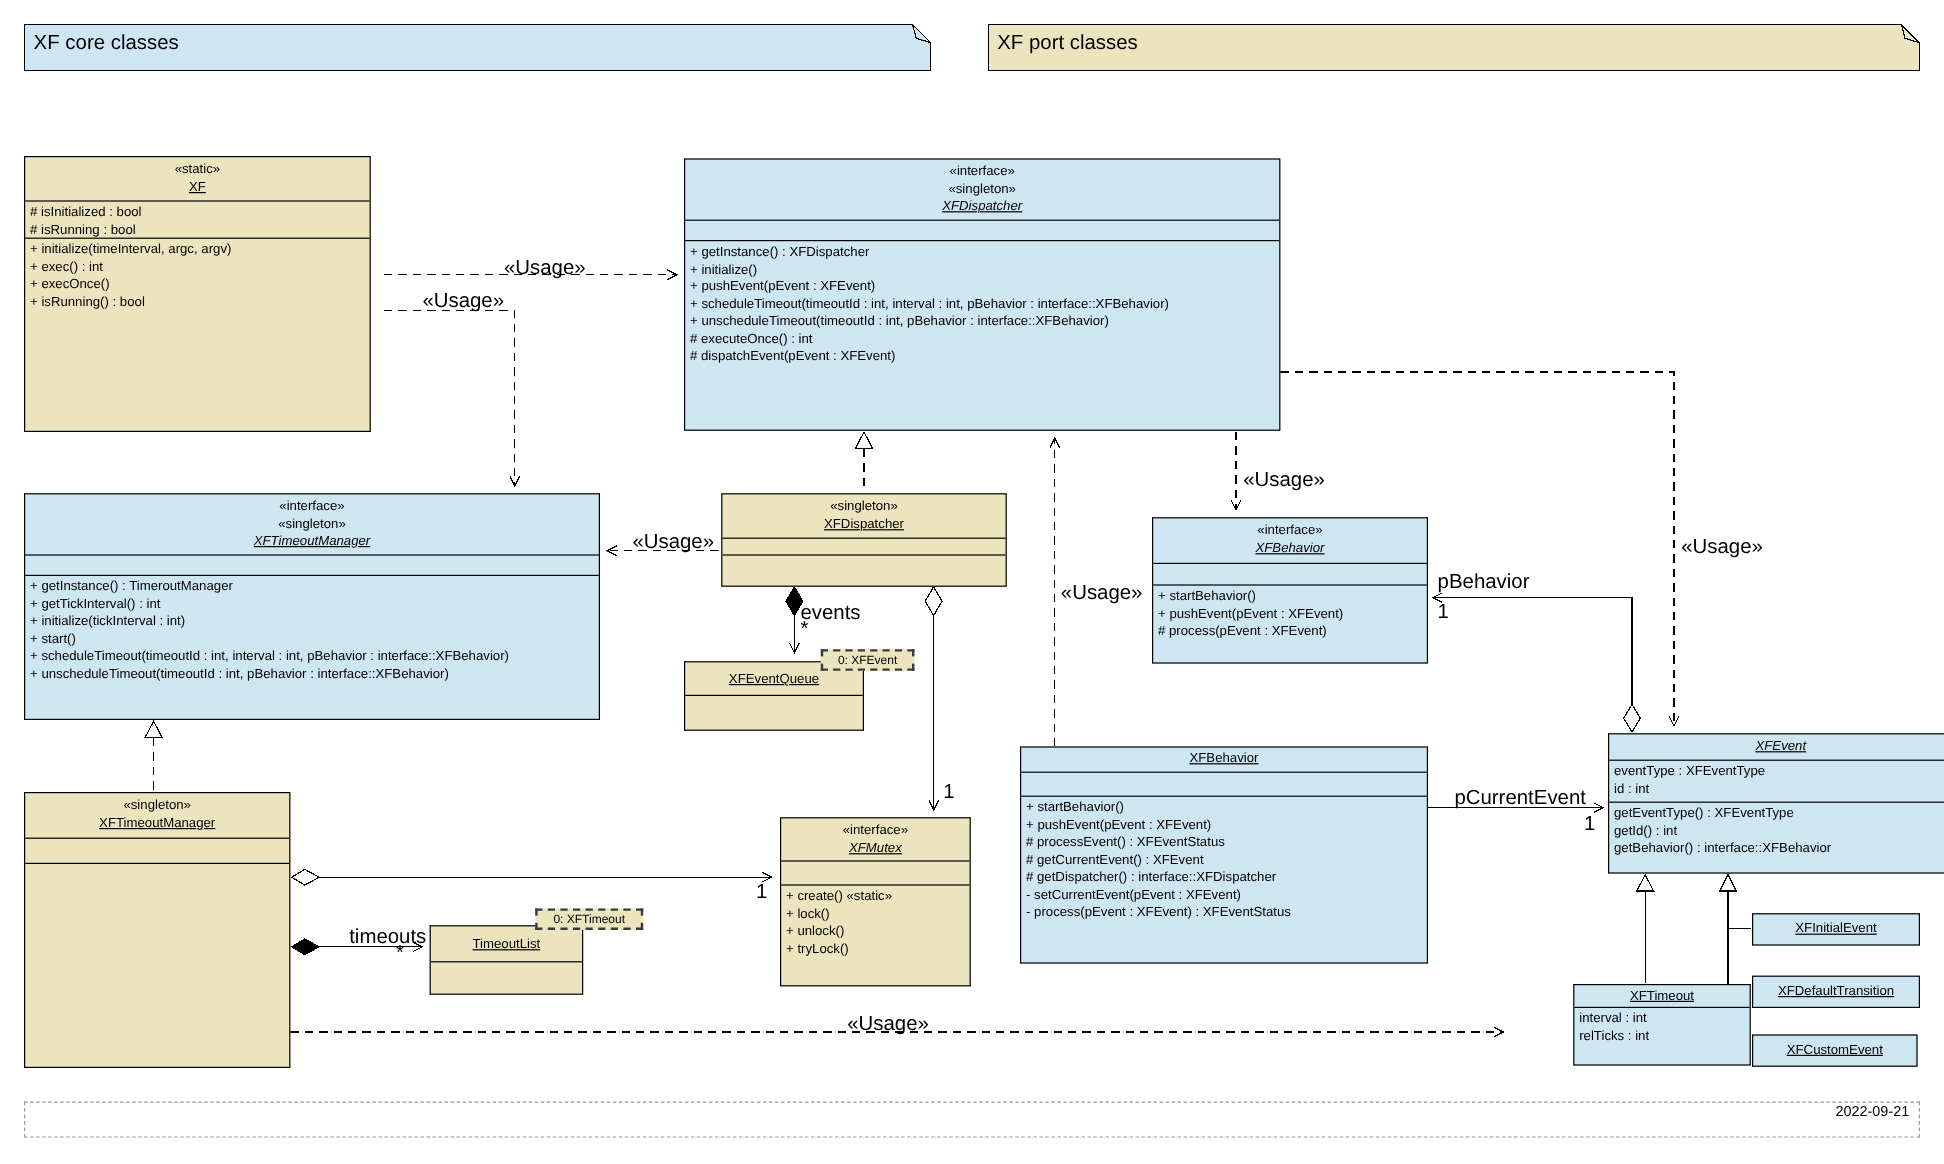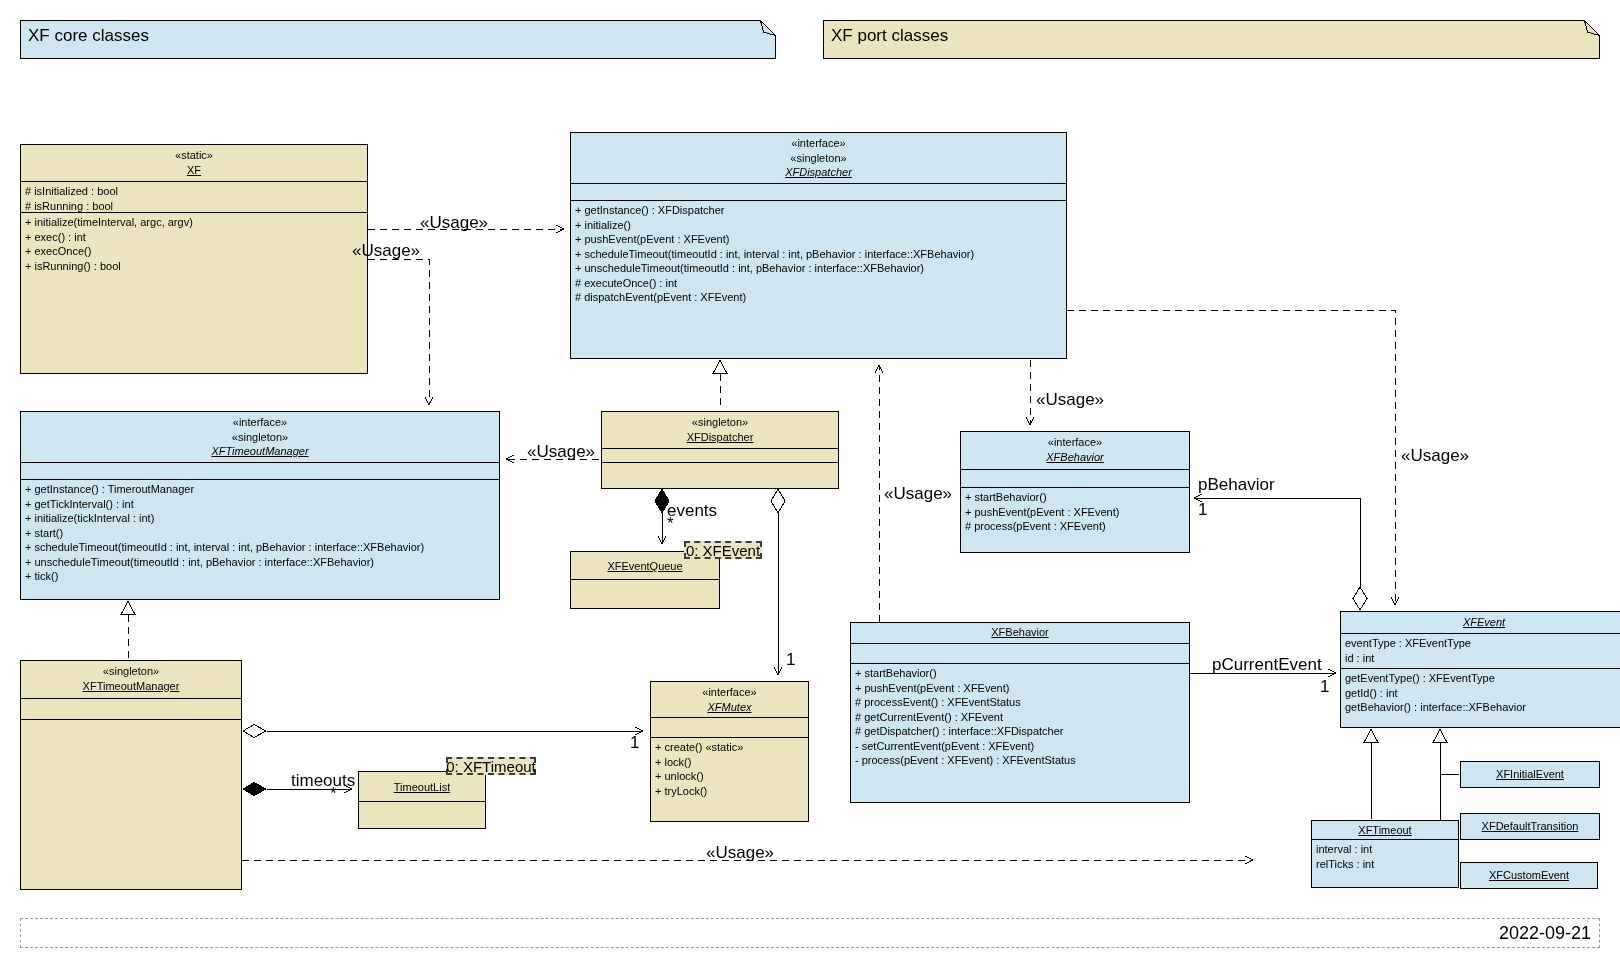--- a/index.html
+++ b/index.html
@@ -18,26 +18,26 @@
   .cls.tan  { background:var(--class-tan,#ece3bf); }
   .hdr { border-bottom:1px solid #000; text-align:center; padding-top:3px; box-sizing:border-box; flex:0 0 auto; }
   .cname { font-size:11px;text-decoration:underline; }
   .cname.it { font-style:italic; }
   .sec { border-bottom:1px solid #000; padding:2px 4px 0 4px; box-sizing:border-box; flex:0 0 auto; overflow:hidden; }
   .sec.last { flex:1 1 auto; border-bottom:none; }
   .ln { white-space:nowrap; }
   .cls.simple { align-items:center; justify-content:center; text-align:center; }
 
   .obj { position:absolute; z-index:3; background:var(--class-tan,#ece3bf);
-         border:2px dashed #3b3b3b; box-sizing:border-box; font-size:15px;
+         border:2px dashed #3b3b3b; box-sizing:border-box; font-size:10px;
          display:flex; align-items:center; justify-content:center; white-space:nowrap; }
   .lbl { position:absolute; z-index:2; font-size:17px; white-space:nowrap; }
   .datebox { position:absolute; z-index:2; left:20px; top:918px; width:1580px; height:30px;
-             border:1px dashed #999; box-sizing:border-box; display:flex; align-items:center;
-             justify-content:flex-end; padding-right:8px; font-size:18px; }
+             border:1px dashed #999; box-sizing:border-box; display:flex; 
+             justify-content:flex-end; padding-right:8px; font-size:12px; }
 </style>
 </head>
 <body>
 
 <div class="canvas">
 
   <svg class="wires" width="1620" height="970" viewBox="0 0 1620 970">
     <defs>
       <marker id="ar" markerWidth="12" markerHeight="12" refX="9" refY="5" orient="auto" markerUnits="userSpaceOnUse">
         <path d="M1,1 L9,5 L1,9" fill="none" stroke="#000" stroke-width="1"></path>
@@ -100,21 +100,21 @@
     <polygon class="dfill" points="662,489 669,501 662,513 655,501"></polygon>
     <polygon class="dfill" points="243,789 254,782.5 266,789 254,795.5"></polygon>
     <polygon class="dhol" points="778,489 785,501 778,513 771,501"></polygon>
     <polygon class="dhol" points="243,731 254,724.5 266,731 254,737.5"></polygon>
     <polygon class="dhol" points="1360,610 1367,598.5 1360,587 1353,598.5"></polygon>
   </svg>
 
   <span class="lbl" style="left:28px;top:26px">XF core classes</span>
   <span class="lbl" style="left:831px;top:26px">XF port classes</span>
 
-  <div class="cls tan" style="left:20px;top:144px;width:348px;height:230px">
+  <div class="cls tan" style="left:20px;top:130px;width:289px;height:230px">
     <div class="hdr" style="height:37px">
       <div class="stereo">«static»</div>
       <div class="cname">XF</div>
     </div>
     <div class="sec" style="height:31px">
         <div class="ln"># isInitialized : bool</div>
         <div class="ln"># isRunning : bool</div>
       </div>
     <div class="sec last">
         <div class="ln">+ initialize(timeInterval, argc, argv)</div>
@@ -149,21 +149,20 @@
       <div class="cname it">XFTimeoutManager</div>
     </div>
     <div class="sec" style="height:17px"></div>
     <div class="sec last">
         <div class="ln">+ getInstance() : TimeroutManager</div>
         <div class="ln">+ getTickInterval() : int</div>
         <div class="ln">+ initialize(tickInterval : int)</div>
         <div class="ln">+ start()</div>
         <div class="ln">+ scheduleTimeout(timeoutId : int, interval : int, pBehavior : interface::XFBehavior)</div>
         <div class="ln">+ unscheduleTimeout(timeoutId : int, pBehavior : interface::XFBehavior)</div>
-        <div class="ln">+ tick()</div>
       </div>
   </div>
 
   <div class="cls tan" style="left:601px;top:411px;width:238px;height:78px">
     <div class="hdr" style="height:37px">
       <div class="stereo">«singleton»</div>
       <div class="cname">XFDispatcher</div>
     </div>
     <div class="sec" style="height:14px"></div>
     <div class="sec last"></div>

